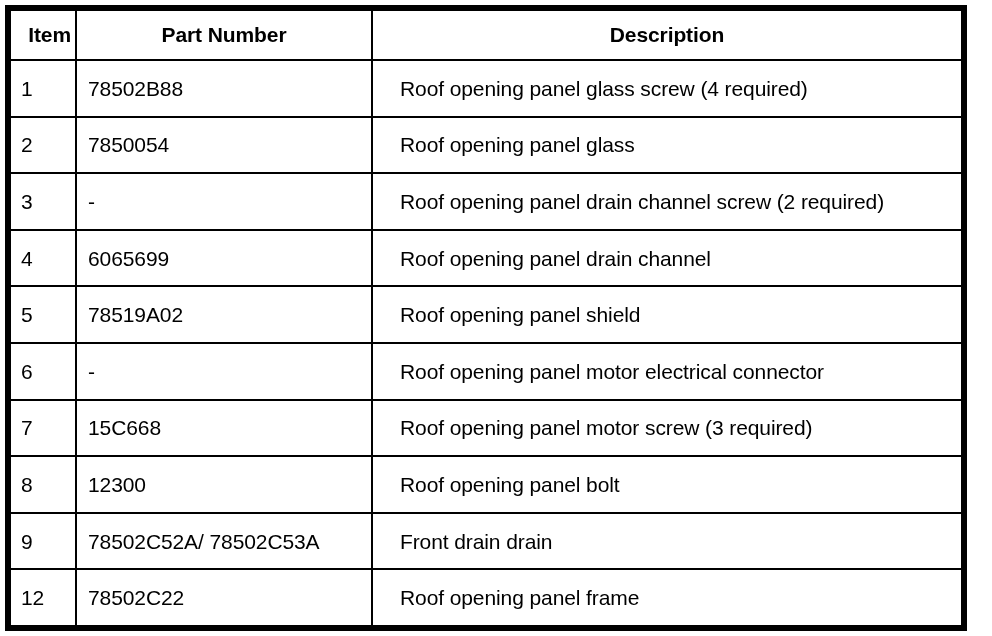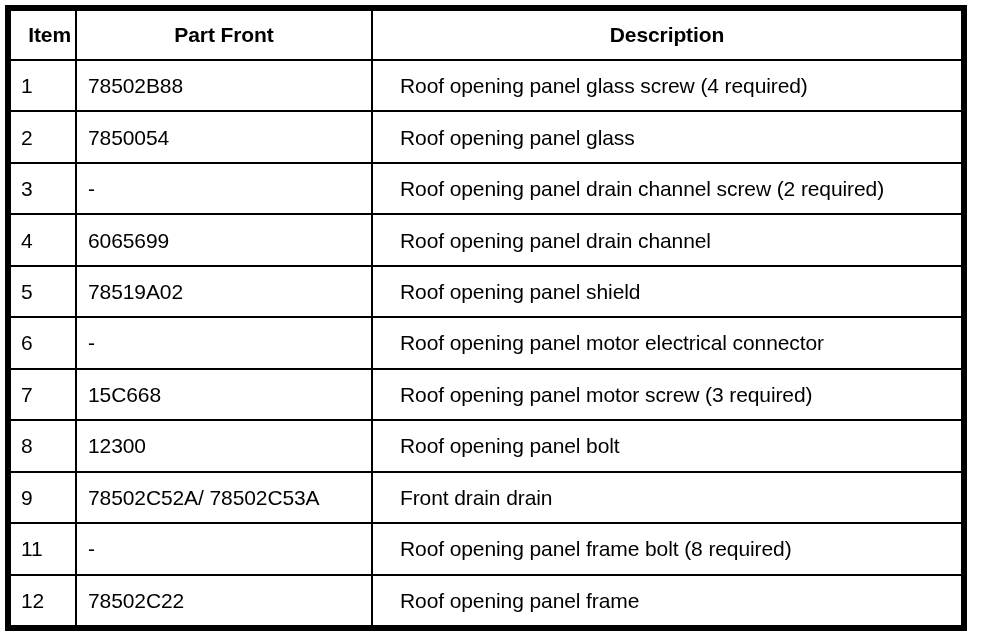--- a/index.html
+++ b/index.html
@@ -100,21 +100,21 @@
   <div class="parts-table-wrap">
     <table class="parts-table">
       <colgroup>
         <col class="col-item">
         <col class="col-partnumber">
         <col class="col-description">
       </colgroup>
       <thead>
         <tr>
           <th class="th-item">Item</th>
-          <th class="th-partnumber">Part Front</th>
+          <th class="th-partnumber">Part Number</th>
           <th class="th-description">Description</th>
         </tr>
       </thead>
       <tbody id="parts-table-body">
 
       <tr>
             <td class="cell-item">1</td>
             <td class="cell-partnumber">78502B88</td>
             <td class="cell-description">Roof opening panel glass screw (4 required)</td>
           </tr>
@@ -152,25 +152,20 @@
             <td class="cell-item">8</td>
             <td class="cell-partnumber">12300</td>
             <td class="cell-description">Roof opening panel bolt</td>
           </tr>
           <tr>
             <td class="cell-item">9</td>
             <td class="cell-partnumber">78502C52A/ 78502C53A</td>
             <td class="cell-description">Front drain drain</td>
           </tr>
           <tr>
-            <td class="cell-item">11</td>
-            <td class="cell-partnumber">-</td>
-            <td class="cell-description">Roof opening panel frame bolt (8 required)</td>
-          </tr>
-          <tr>
             <td class="cell-item">12</td>
             <td class="cell-partnumber">78502C22</td>
             <td class="cell-description">Roof opening panel frame</td>
           </tr>
         </tbody>
     </table>
   </div>
 
 </div>
 

